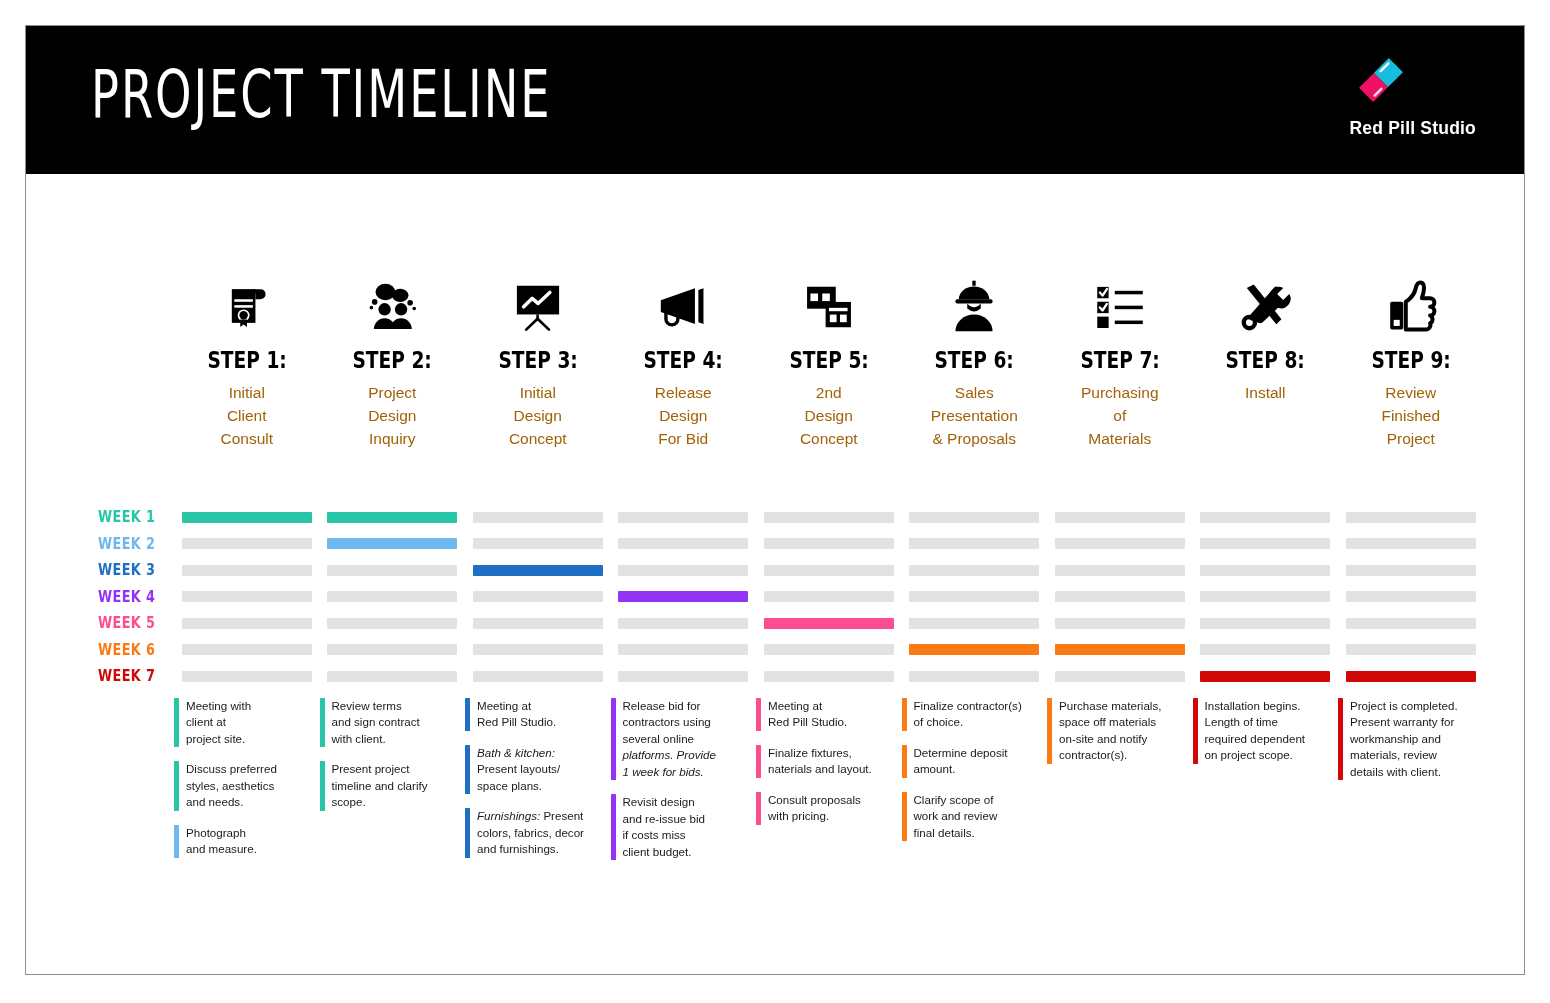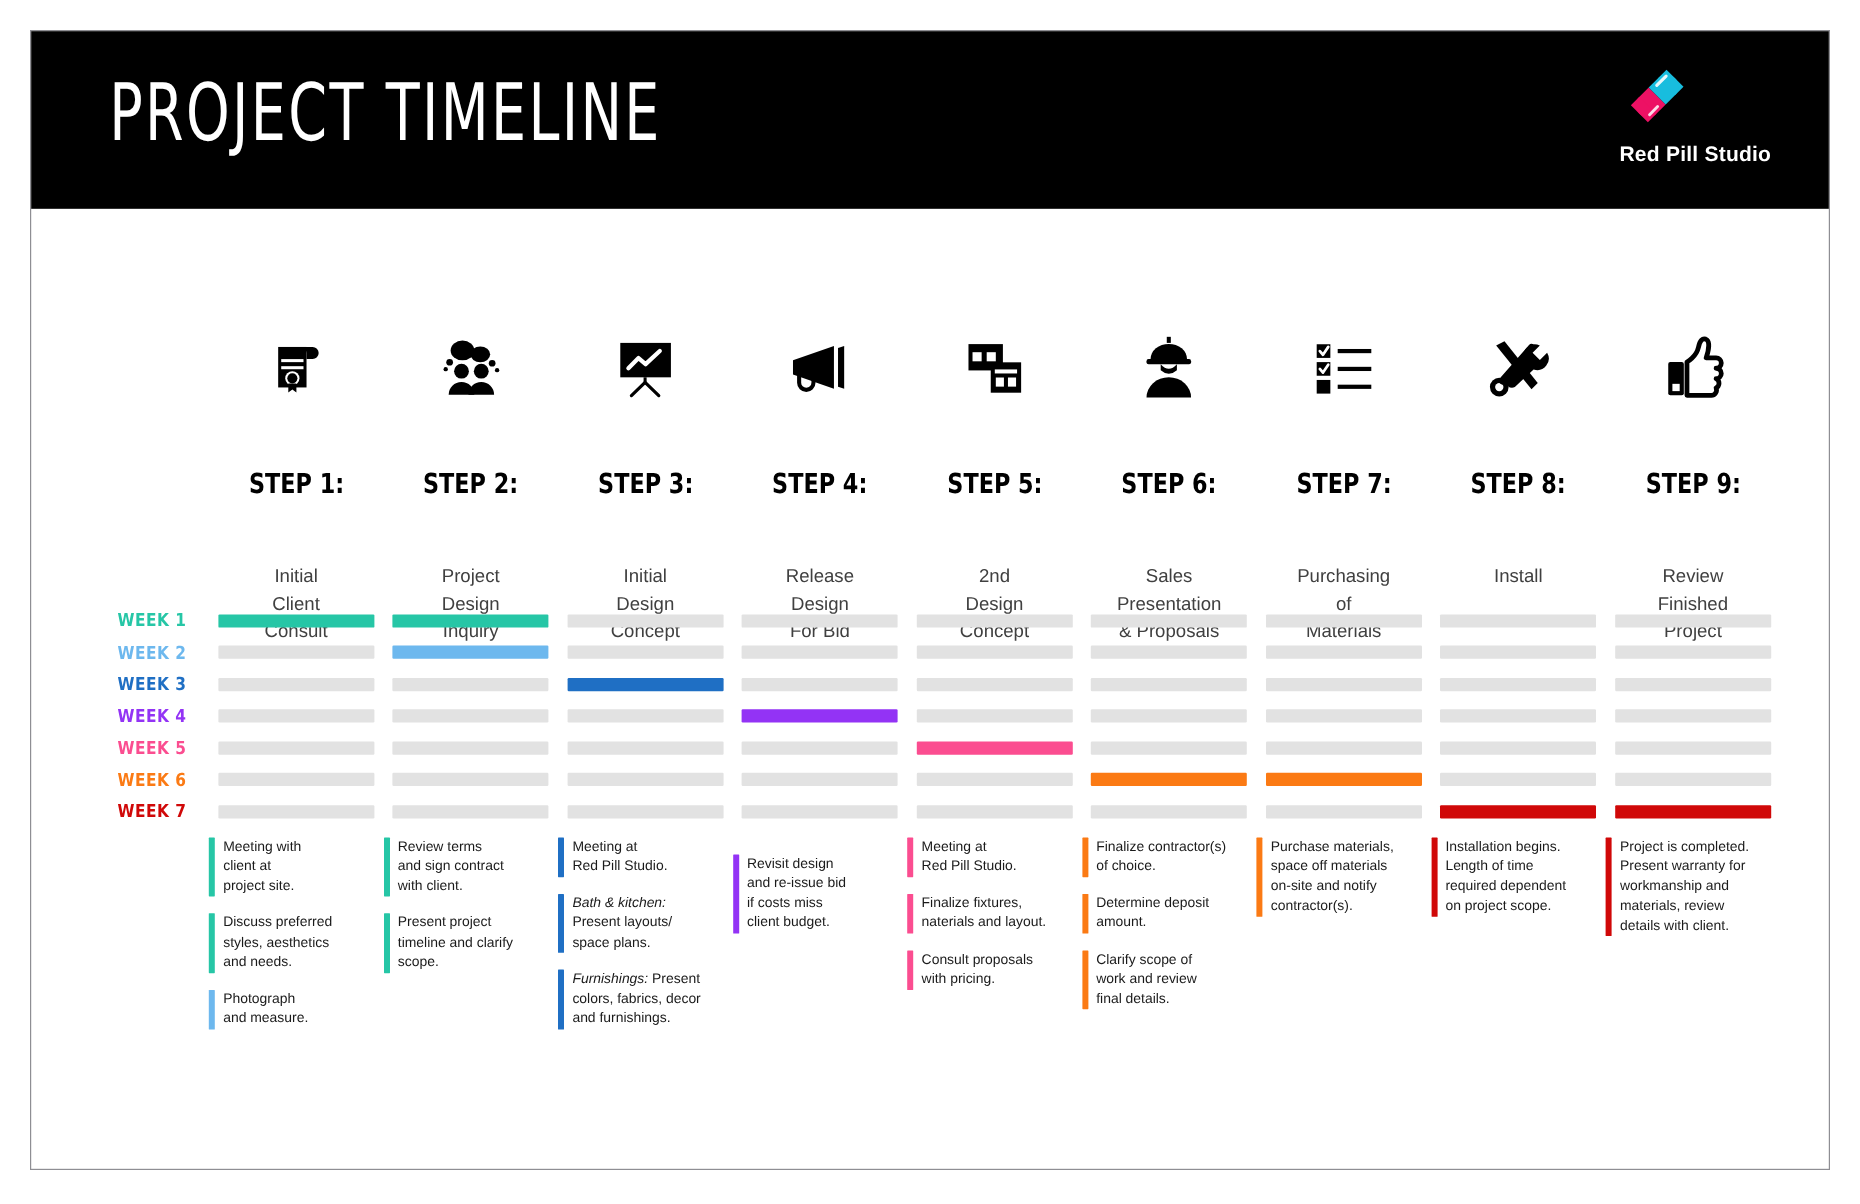--- a/index.html
+++ b/index.html
@@ -81,21 +81,20 @@
     left: 148px;
     top: 245px;
     width: 1310px;
     display: flex;
   }
   .step {
     width: 145.5px;
     display: flex;
     flex-direction: column;
     align-items: center;
-    gap: 44px;
   }
   .step-icon {
     height: 62px;
     display: flex;
     align-items: flex-end;
     justify-content: center;
   }
   .step-icon svg { display: block; }
   .step-num {
     margin-top: 14px;
@@ -104,21 +103,21 @@
     font-weight: bold;
     color: #000000;
     letter-spacing: 0px;
     transform: scaleX(0.9);
     white-space: nowrap;
   }
   .step-desc {
     margin-top: 9px;
     font-size: 15.5px;
     line-height: 1.47;
-    color: #404040;
+    color: #a16207;
     text-align: center;
     white-space: pre-line;
   }
 
   
   .gantt {
     position: absolute;
     left: 0;
     top: 478px;
     width: 100%;
@@ -637,20 +636,25 @@
         <div class="note">
           <div class="note-bar" style="background: rgb(31, 111, 196);"></div>
           <div class="note-text"><span class="it">Furnishings:</span> Present
 colors, fabrics, decor
 and furnishings.</div>
         </div>
       </div>
       <div class="note-col">
         <div class="note">
           <div class="note-bar" style="background: rgb(147, 51, 245);"></div>
+          <div class="note-text">Release bid for
+contractors using
+several online
+<span class="it">platforms. Provide
+1 week for bids.</span></div>
         </div>
         <div class="note">
           <div class="note-bar" style="background: rgb(147, 51, 245);"></div>
           <div class="note-text">Revisit design
 and re-issue bid
 if costs miss
 client budget.</div>
         </div>
       </div>
       <div class="note-col">

